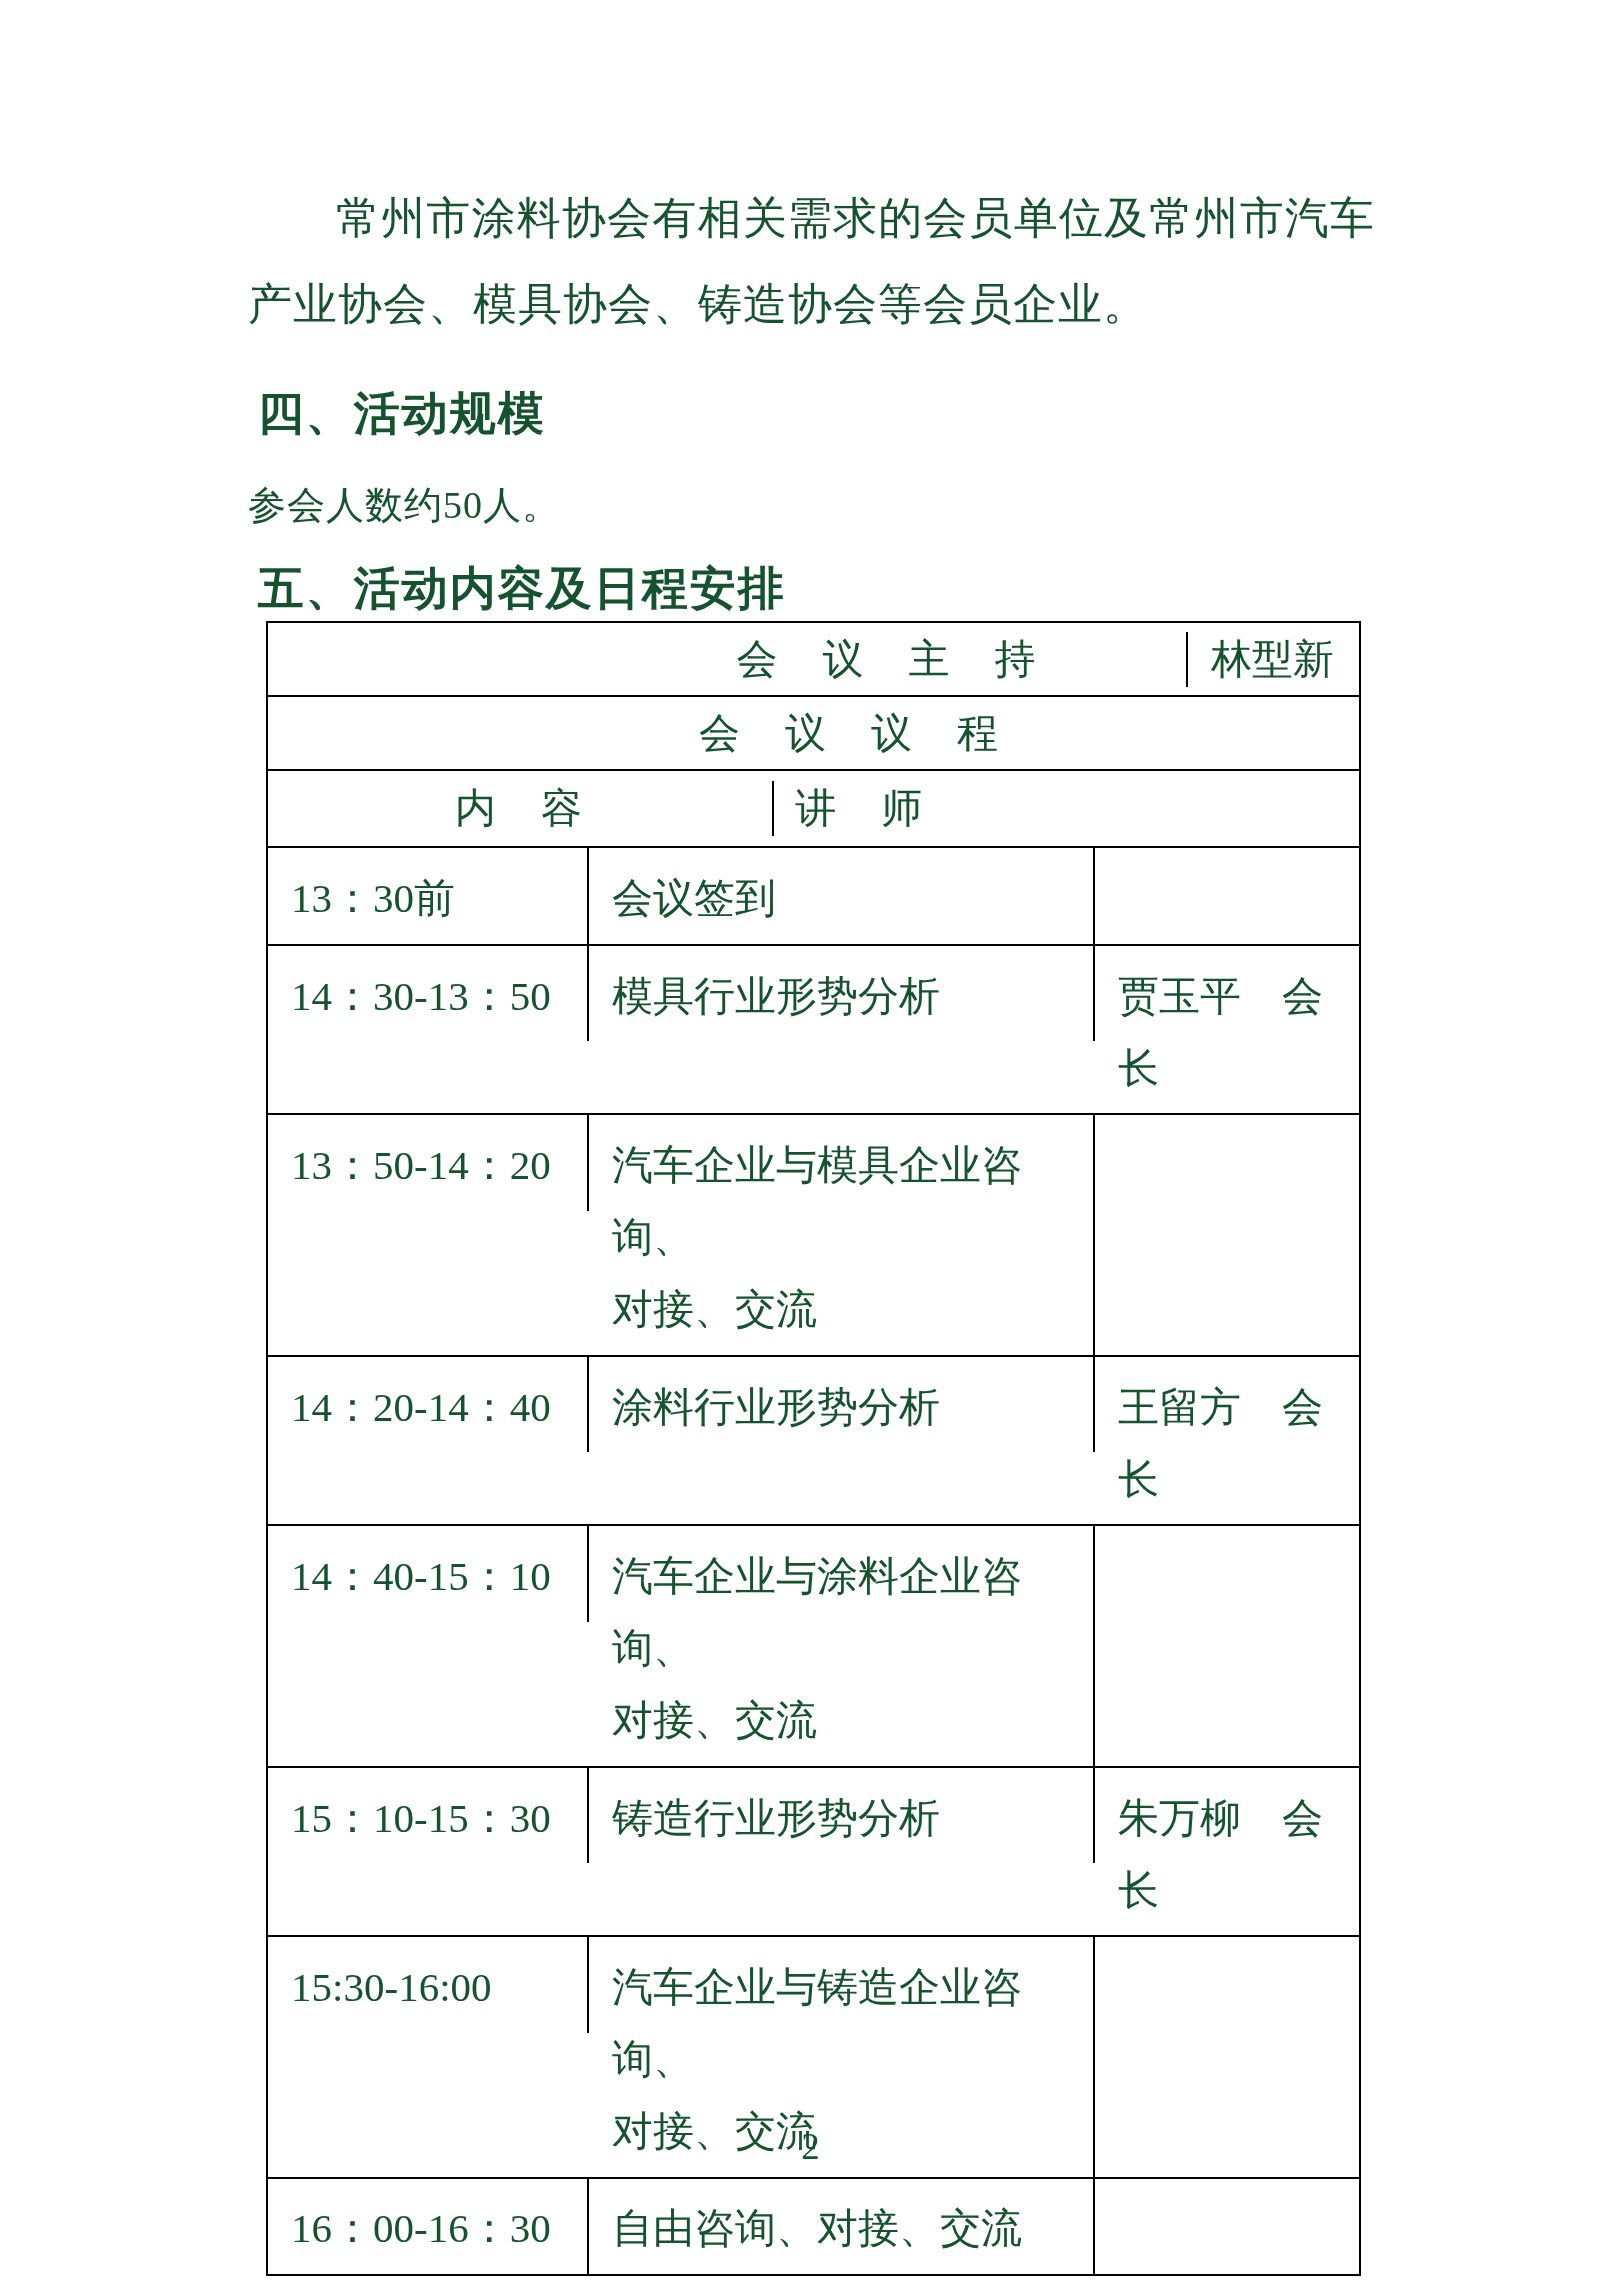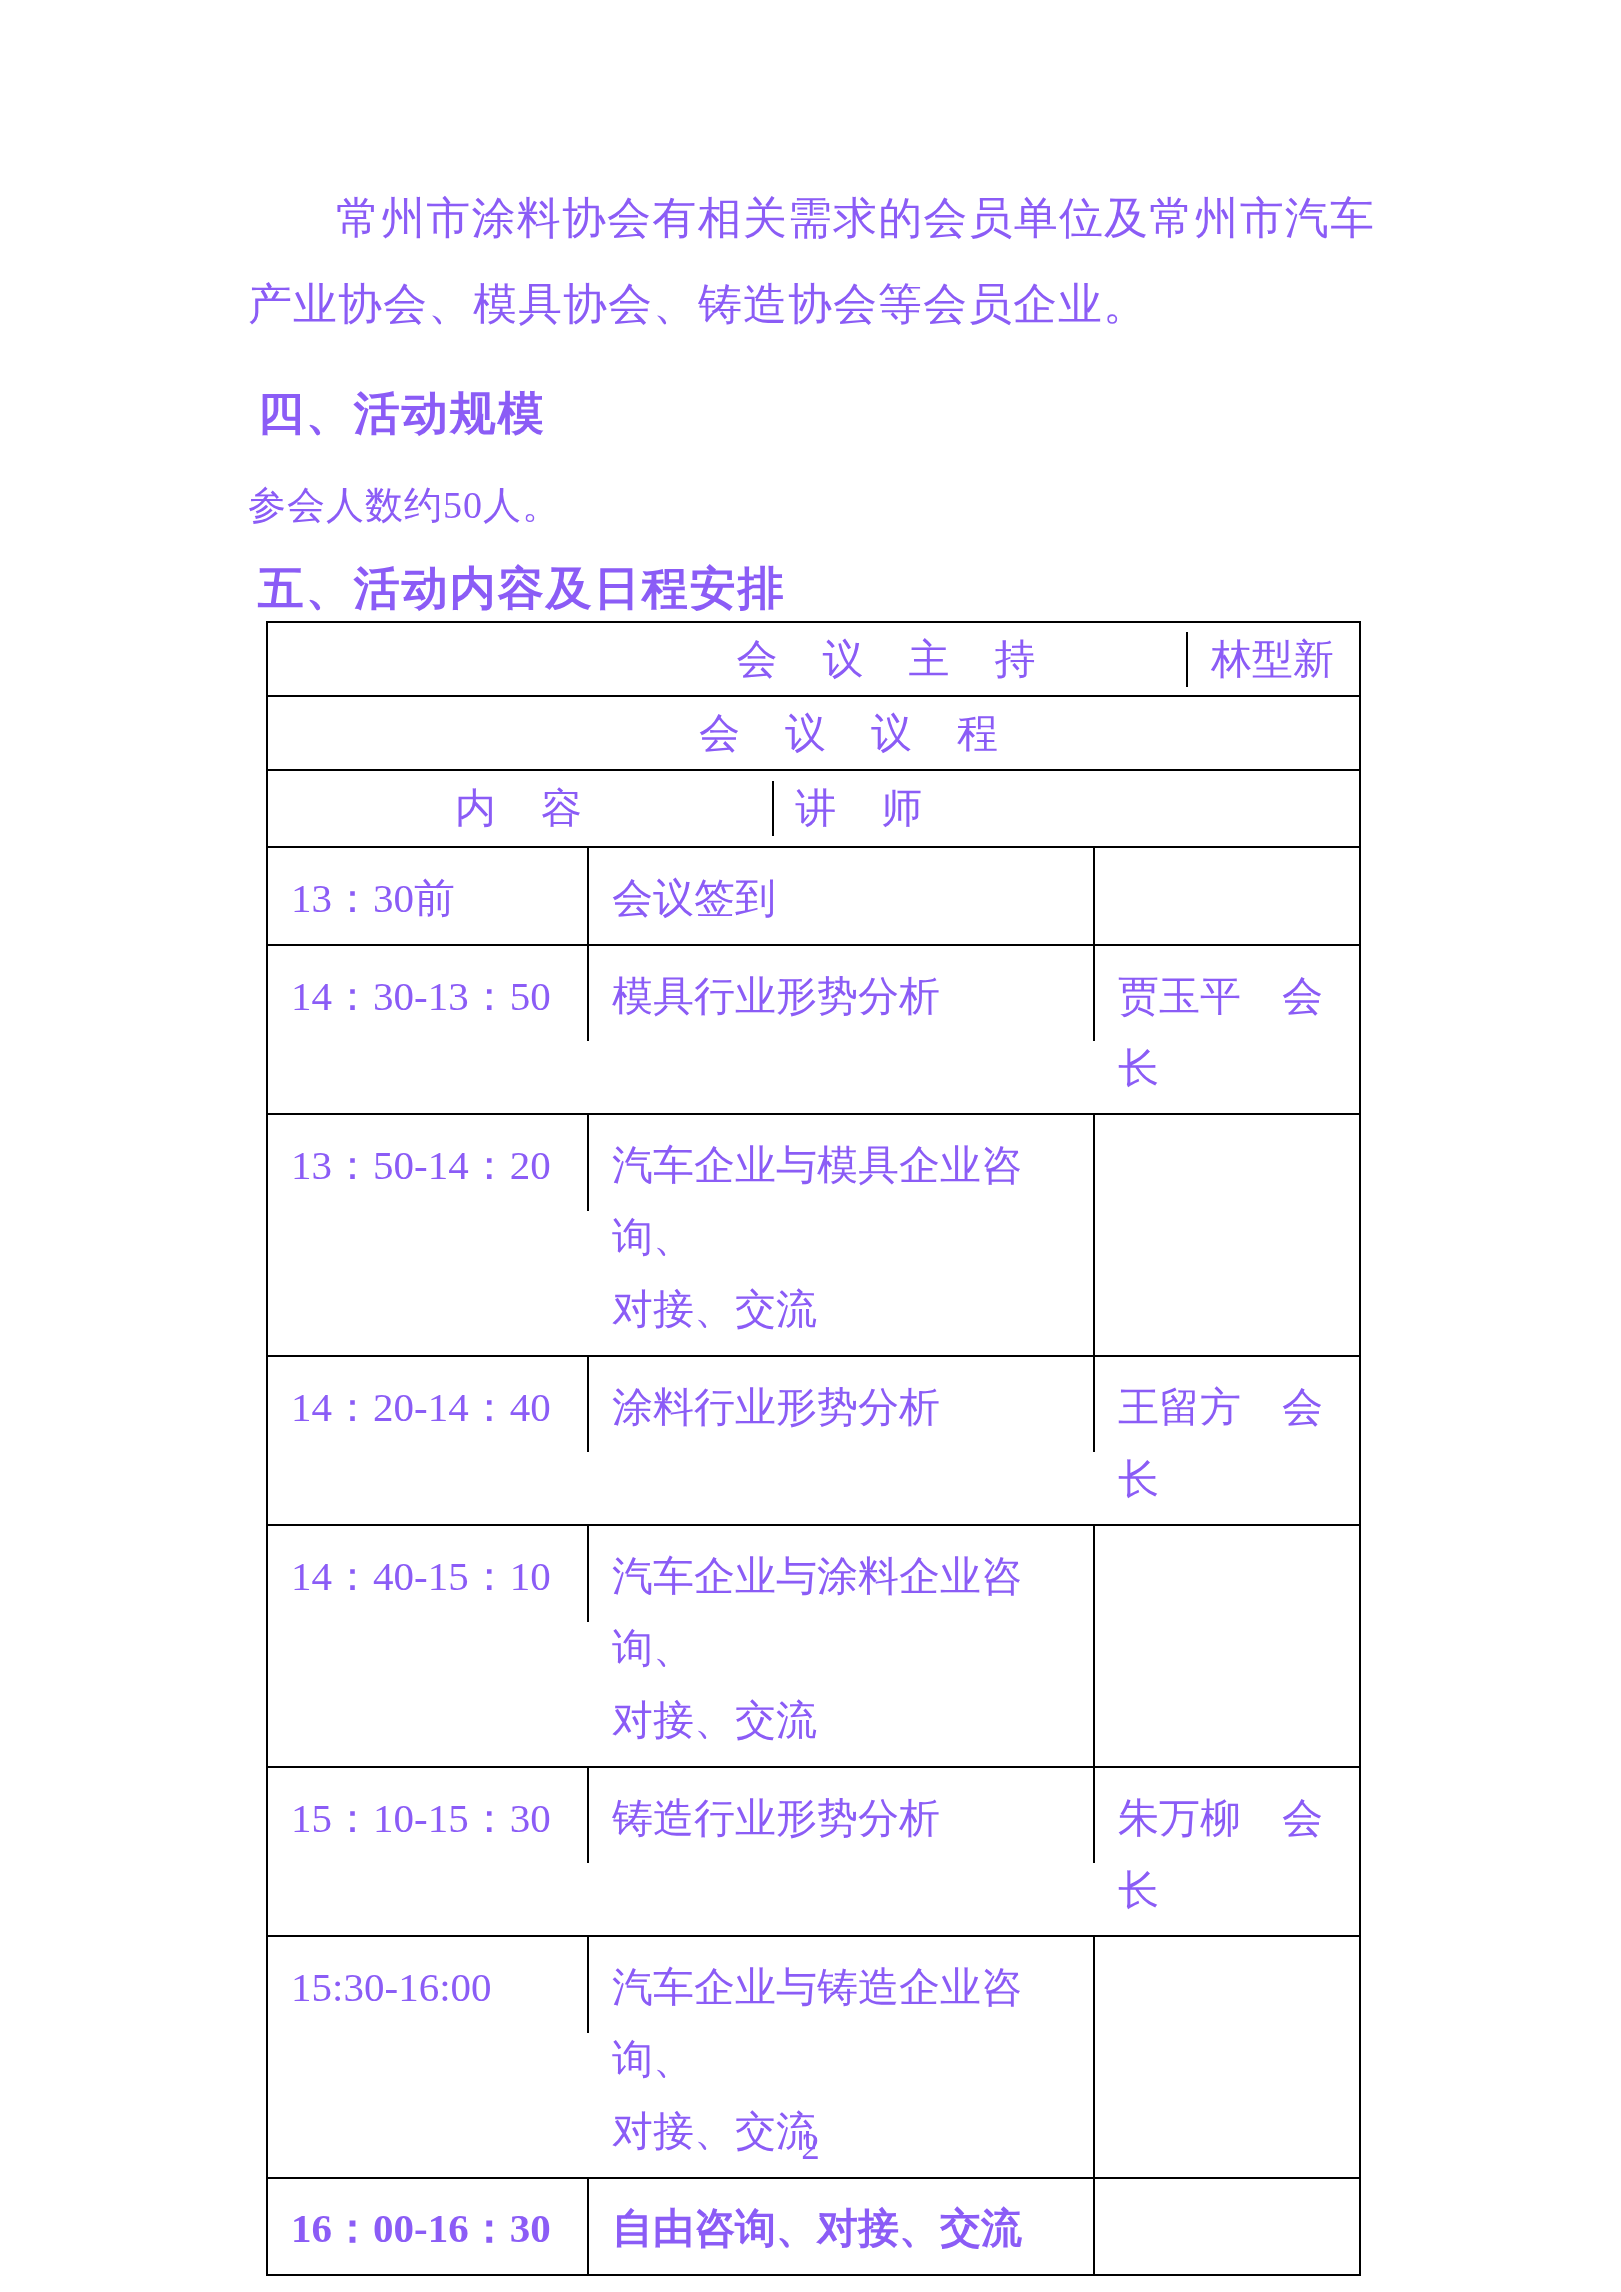--- a/index.html
+++ b/index.html
@@ -2,21 +2,21 @@
 <html><head>
 <meta charset="utf-8">
 <style>
   html, body { margin: 0; padding: 0; background: #888; }
   .page {
     position: relative;
     width: 1621px;
     height: 2293px;
     margin: 0 auto;
     background: #ffffff;
-    color: #8b5cf6;
+    color: #14532d;
     font-family: "Liberation Serif", serif;
     overflow: hidden;
     box-sizing: border-box;
   }
   .content {
     position: absolute;
     left: 248px;
     top: 176px;
     width: 1127px;
   }
@@ -50,21 +50,21 @@
   
   .agenda-table {
     margin-top: 3.9px;
     margin-left: 17.6px;
     width: 1095px;
     border: 2.9px solid #000;
     box-sizing: border-box;
     font-size: 41px;
   }
   .tr { display: flex; border-bottom: 2.9px solid #000; box-sizing: border-box; }
-  .tr:last-child { border-bottom: none; font-weight: bold; }
+  .tr:last-child { border-bottom: none; }
   .td { box-sizing: border-box; }
   .bdr { border-right: 2.9px solid #000; }
   
   .row-host { min-height: 74px; align-items: center; }
   .host-merged { width: 920px; display: flex; align-items: center; }
   .host-spacer { width: 321px; }
   .host-label { flex: 1; text-align: center; letter-spacing: 2px; }
   .host-name { flex: 1; padding-left: 23.5px; display: flex; align-items: center; }
   
   .row-agenda { min-height: 74px; align-items: center; }

